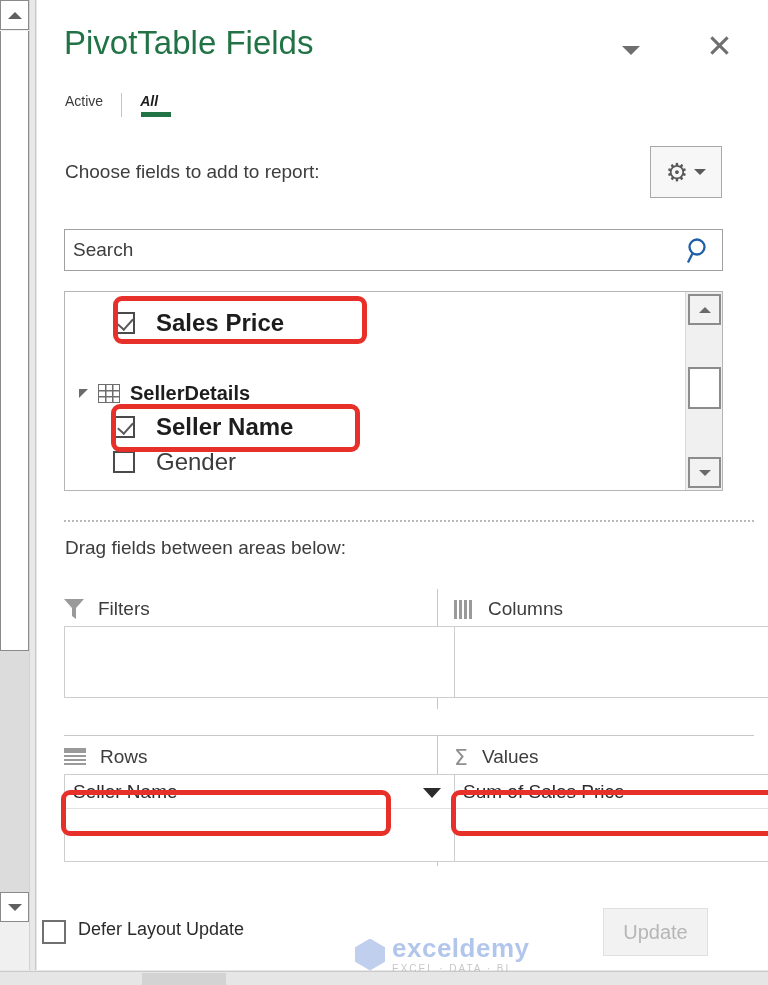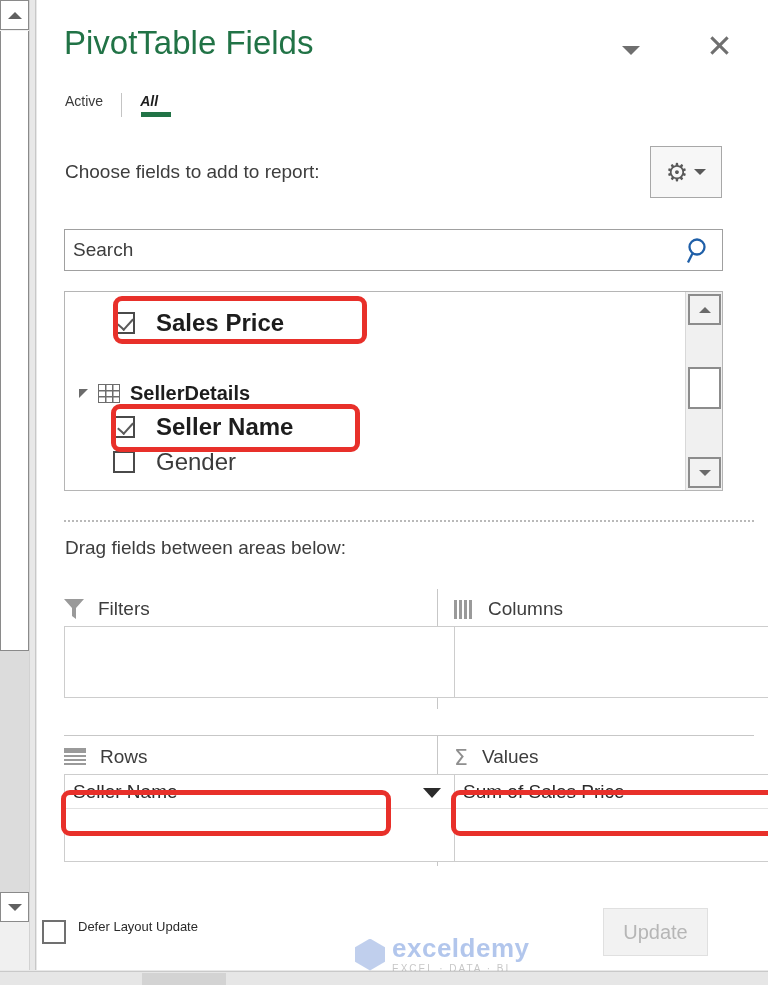--- a/index.html
+++ b/index.html
@@ -379,21 +379,21 @@
 
   
   .defer-chk {
     position: absolute; left: 42px; top: 920px;
     width: 24px; height: 24px;
     border: 2px solid #707070;
     background: #ffffff;
   }
   .defer-label {
     position: absolute; left: 78px; top: 919px;
-    font-size: 13px; color: #2b2b2b;
+    font-size: 18px; color: #2b2b2b;
     white-space: nowrap;
   }
   .update-btn {
     position: absolute; left: 603px; top: 908px;
     width: 105px; height: 48px;
     background: #f2f2f2;
     border: 1px solid #e0e0e0;
     color: #b6b6b6;
     font-size: 20px;
     display: flex; align-items: center; justify-content: center;

